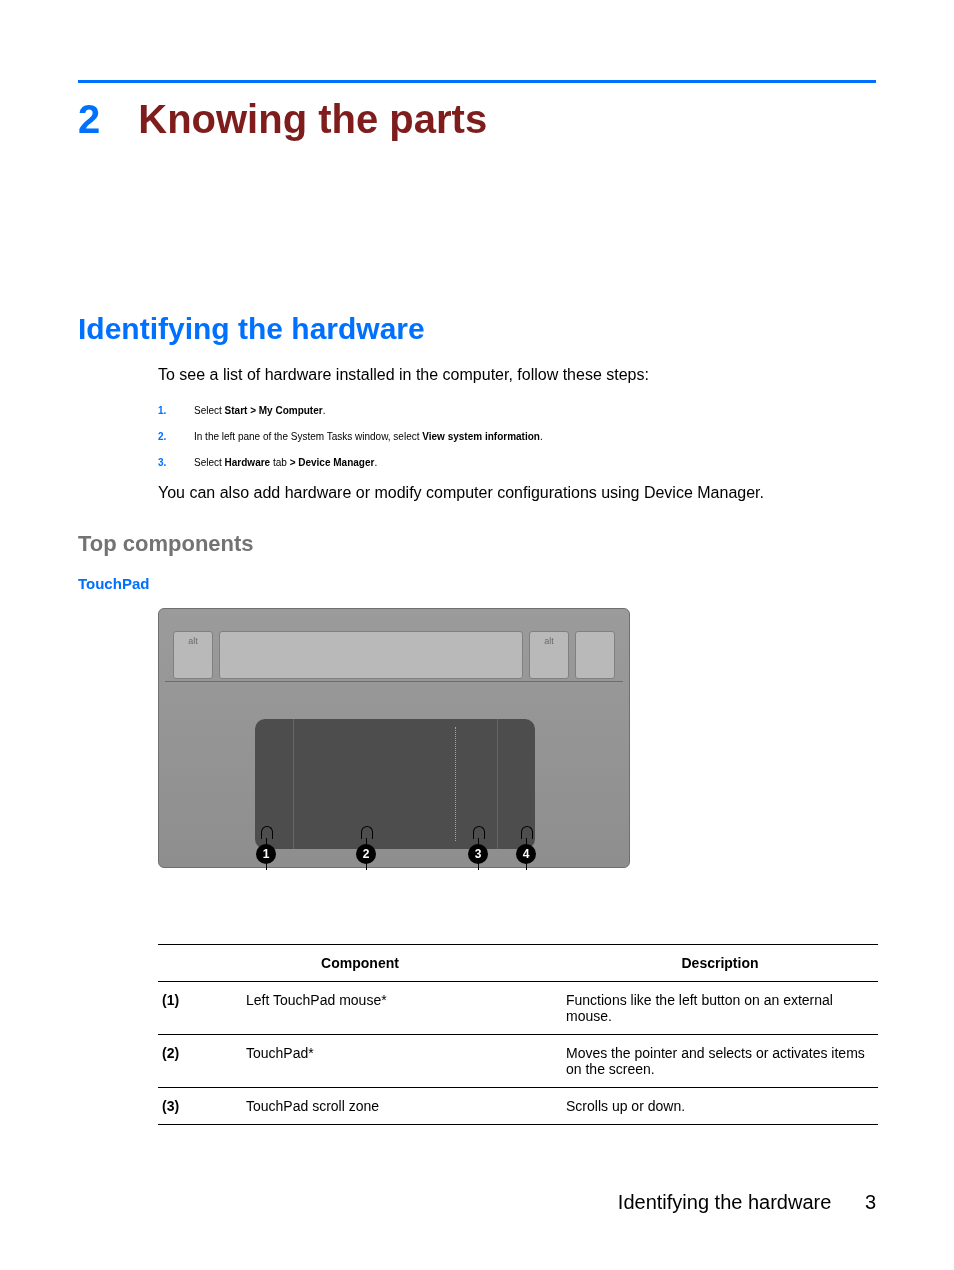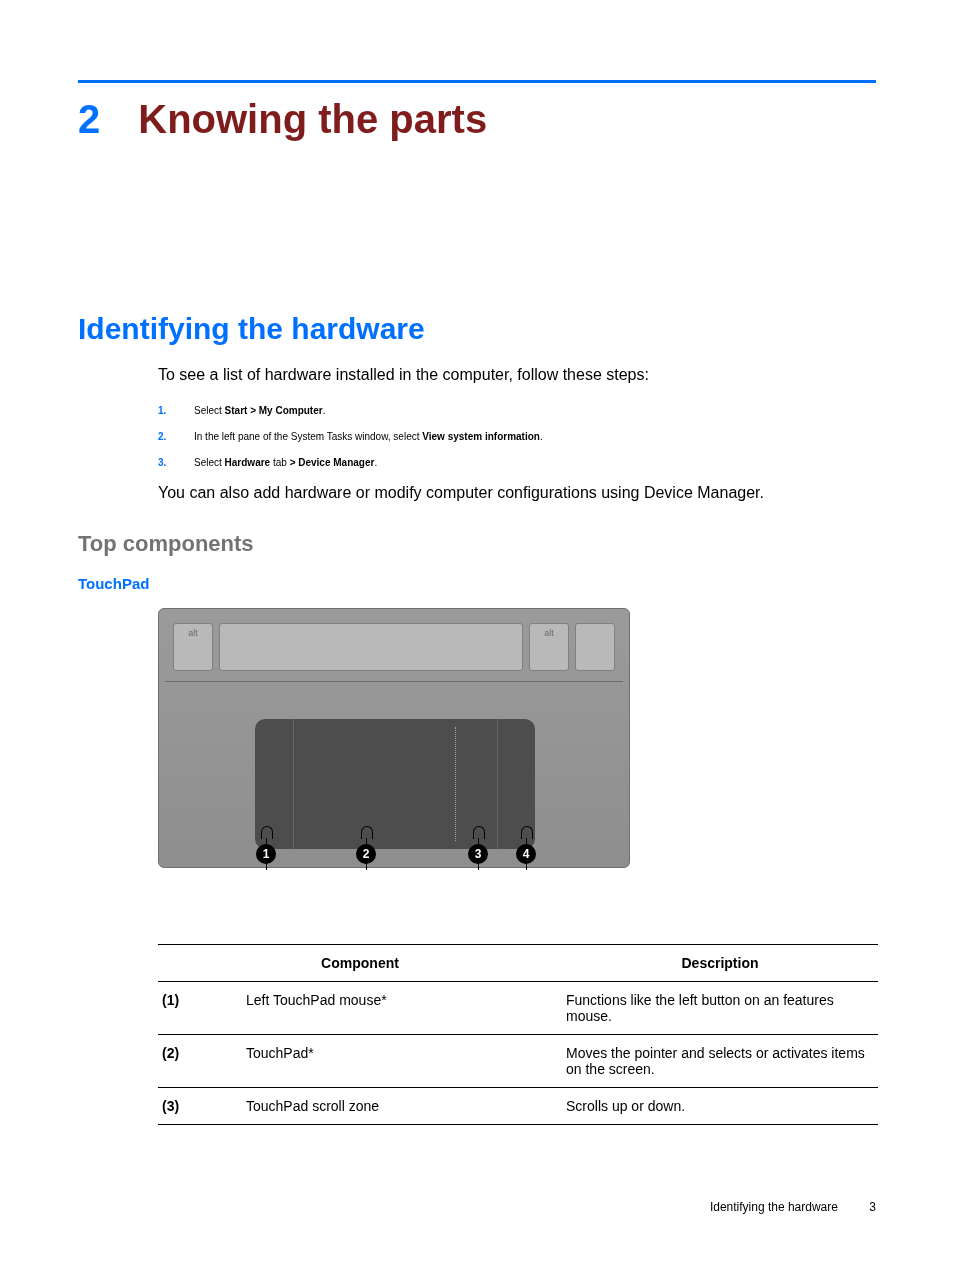--- a/index.html
+++ b/index.html
@@ -89,21 +89,21 @@
   .laptop-top {
     width: 472px;
     height: 260px;
     background: linear-gradient(#9b9b9b, #8e8e8e);
     border-radius: 6px;
     position: relative;
     border: 1px solid #6f6f6f;
   }
   .key-row {
     position: absolute;
-    top: 14px;
+    top: 22px;
     left: 14px;
     right: 14px;
     height: 48px;
     display: flex;
     gap: 6px;
   }
   .key {
     background: #b9b9b9;
     border: 1px solid #808080;
     border-radius: 3px;
@@ -204,21 +204,21 @@
     padding: 10px 4px;
     border-bottom: 1px solid #000;
     vertical-align: top;
   }
   .comp-table .col-id { width: 84px; font-weight: bold; }
   .comp-table .col-name { width: 320px; }
   .footer {
     position: absolute;
     bottom: 56px;
     right: 78px;
-    font-size: 12px;
+    font-size: 20px;
   }
   .footer .pageno { margin-left: 28px; }
 </style>
 </head>
 <body>
 
 <div class="page">
   <div class="top-rule"></div>
 
   <div class="chapter-heading">
@@ -286,21 +286,21 @@
     <thead>
       <tr>
         <th class="col-id" colspan="2">Component</th>
         <th>Description</th>
       </tr>
     </thead>
     <tbody>
       <tr>
         <td class="col-id">(1)</td>
         <td class="col-name">Left TouchPad mouse*</td>
-        <td>Functions like the left button on an features mouse.</td>
+        <td>Functions like the left button on an external mouse.</td>
       </tr>
       <tr>
         <td class="col-id">(2)</td>
         <td class="col-name">TouchPad*</td>
         <td>Moves the pointer and selects or activates items on the screen.</td>
       </tr>
       <tr>
         <td class="col-id">(3)</td>
         <td class="col-name">TouchPad scroll zone</td>
         <td>Scrolls up or down.</td>

